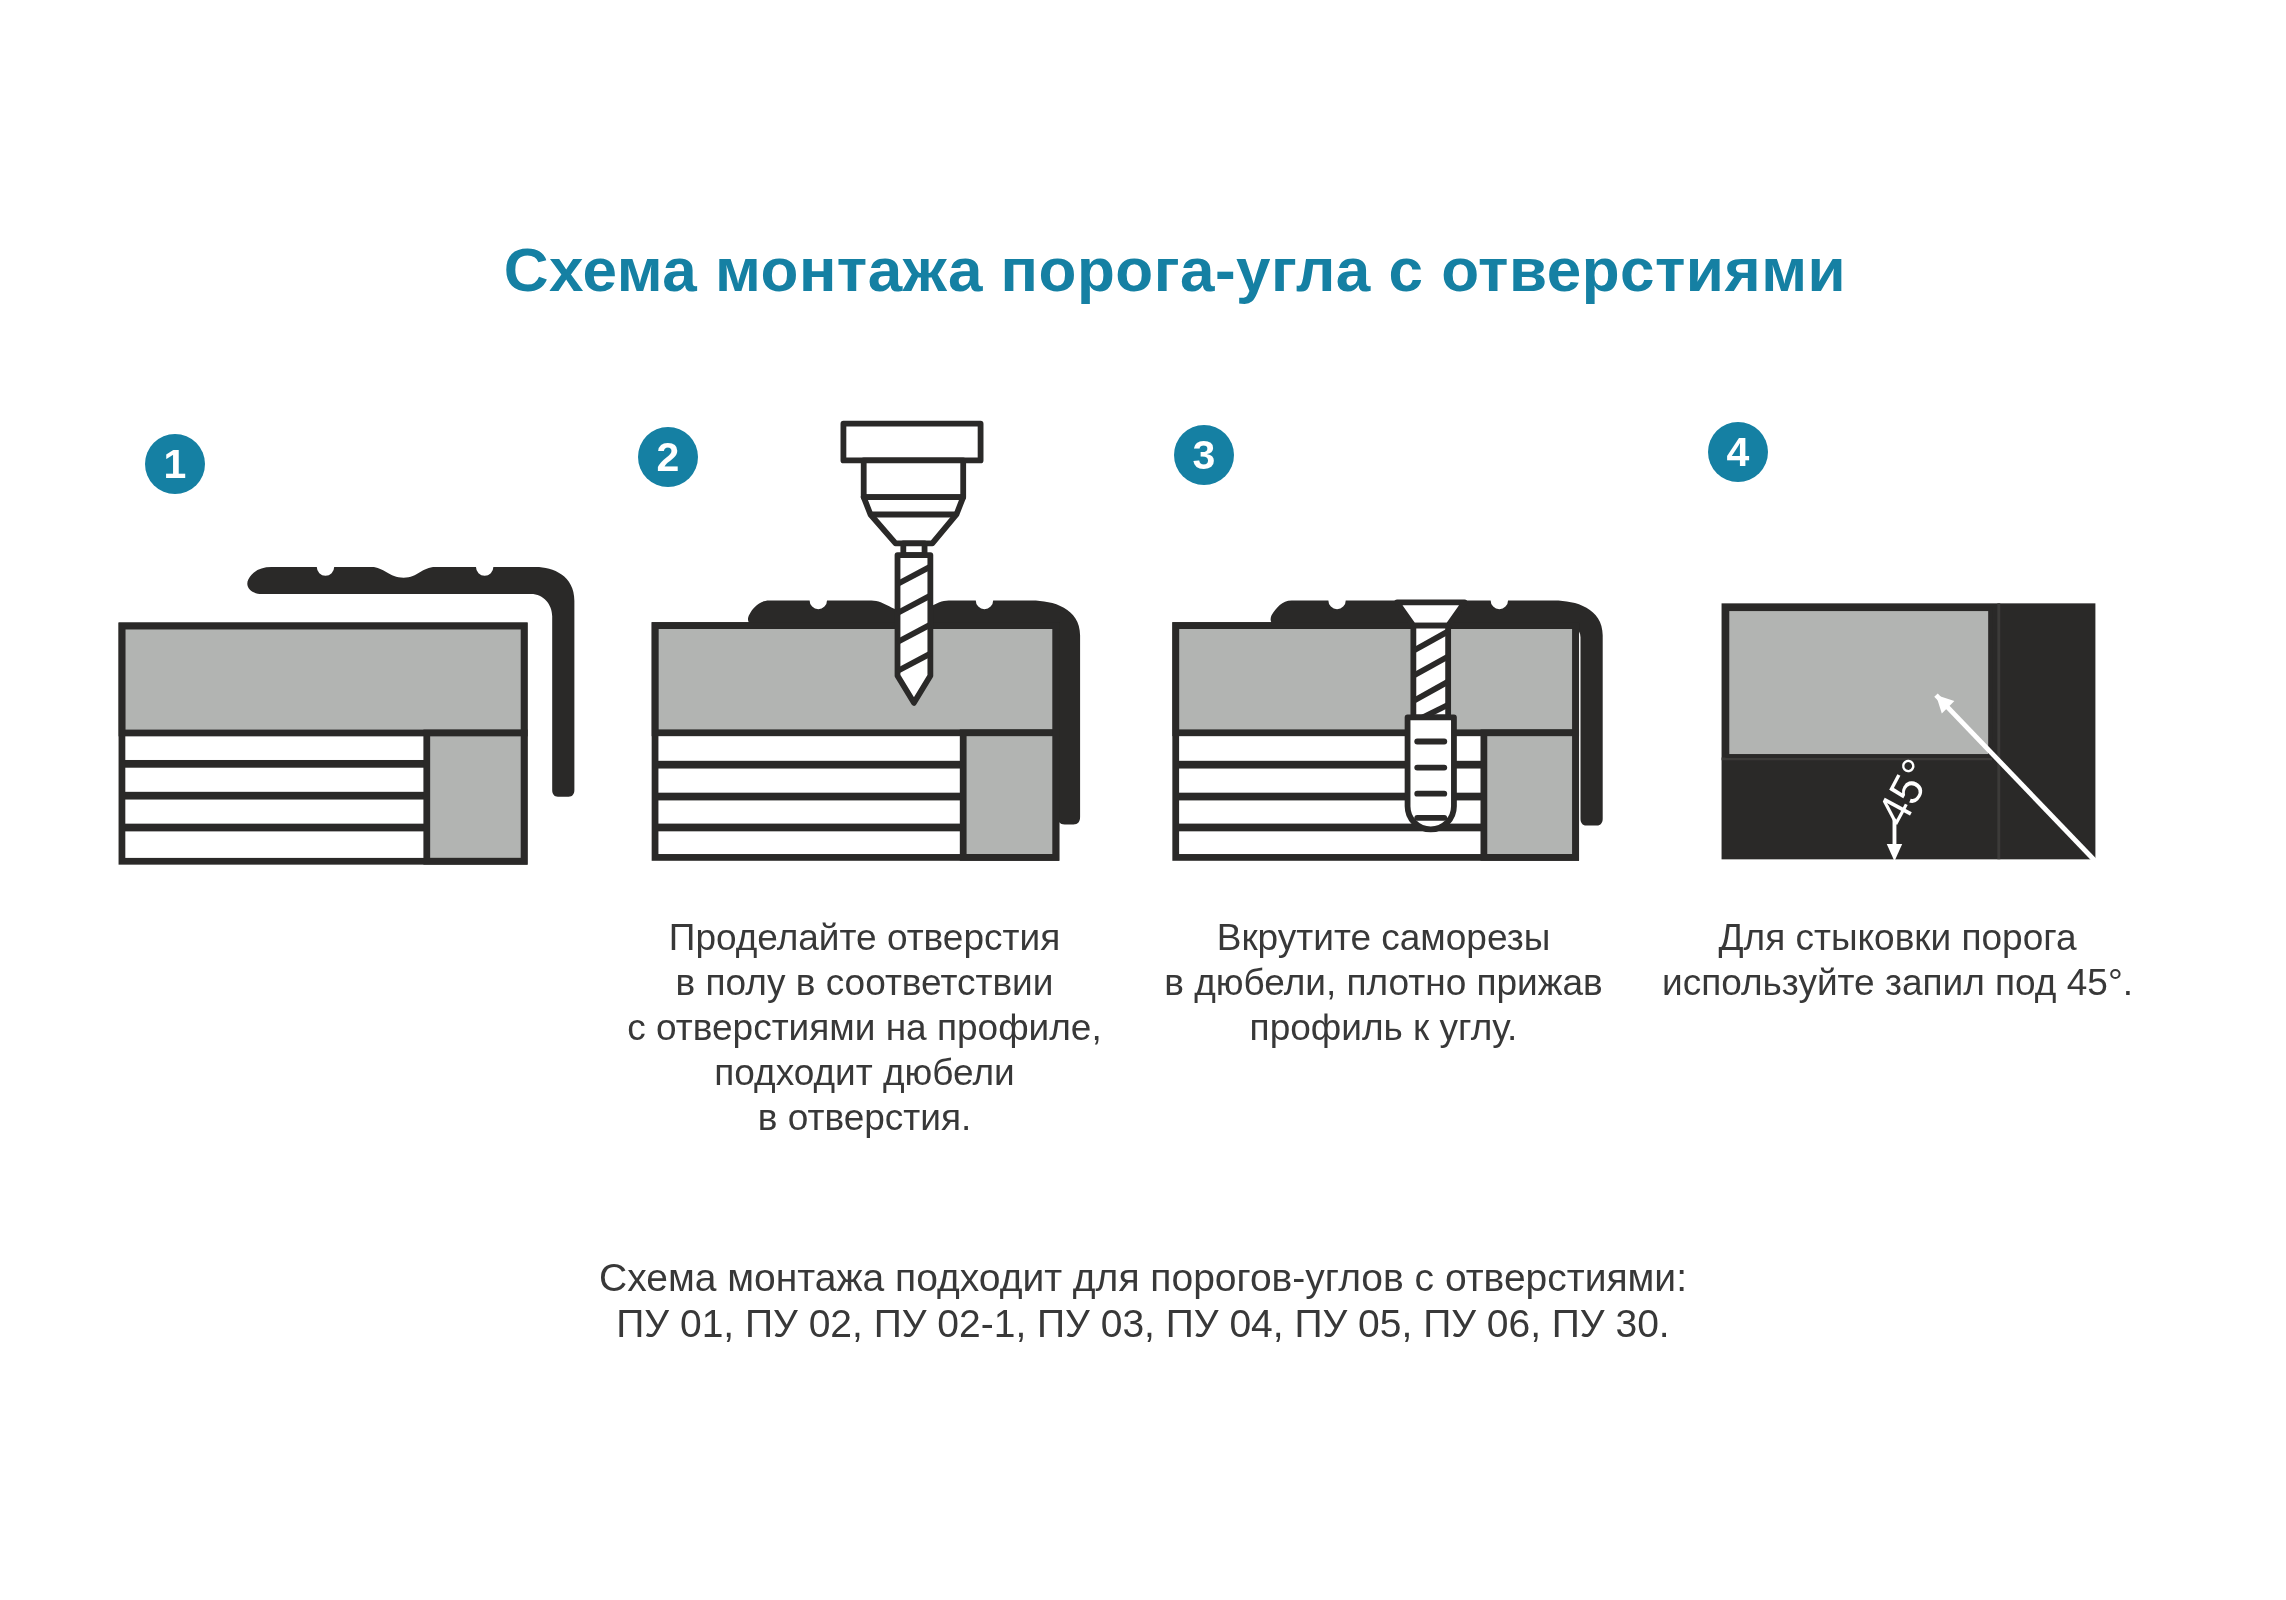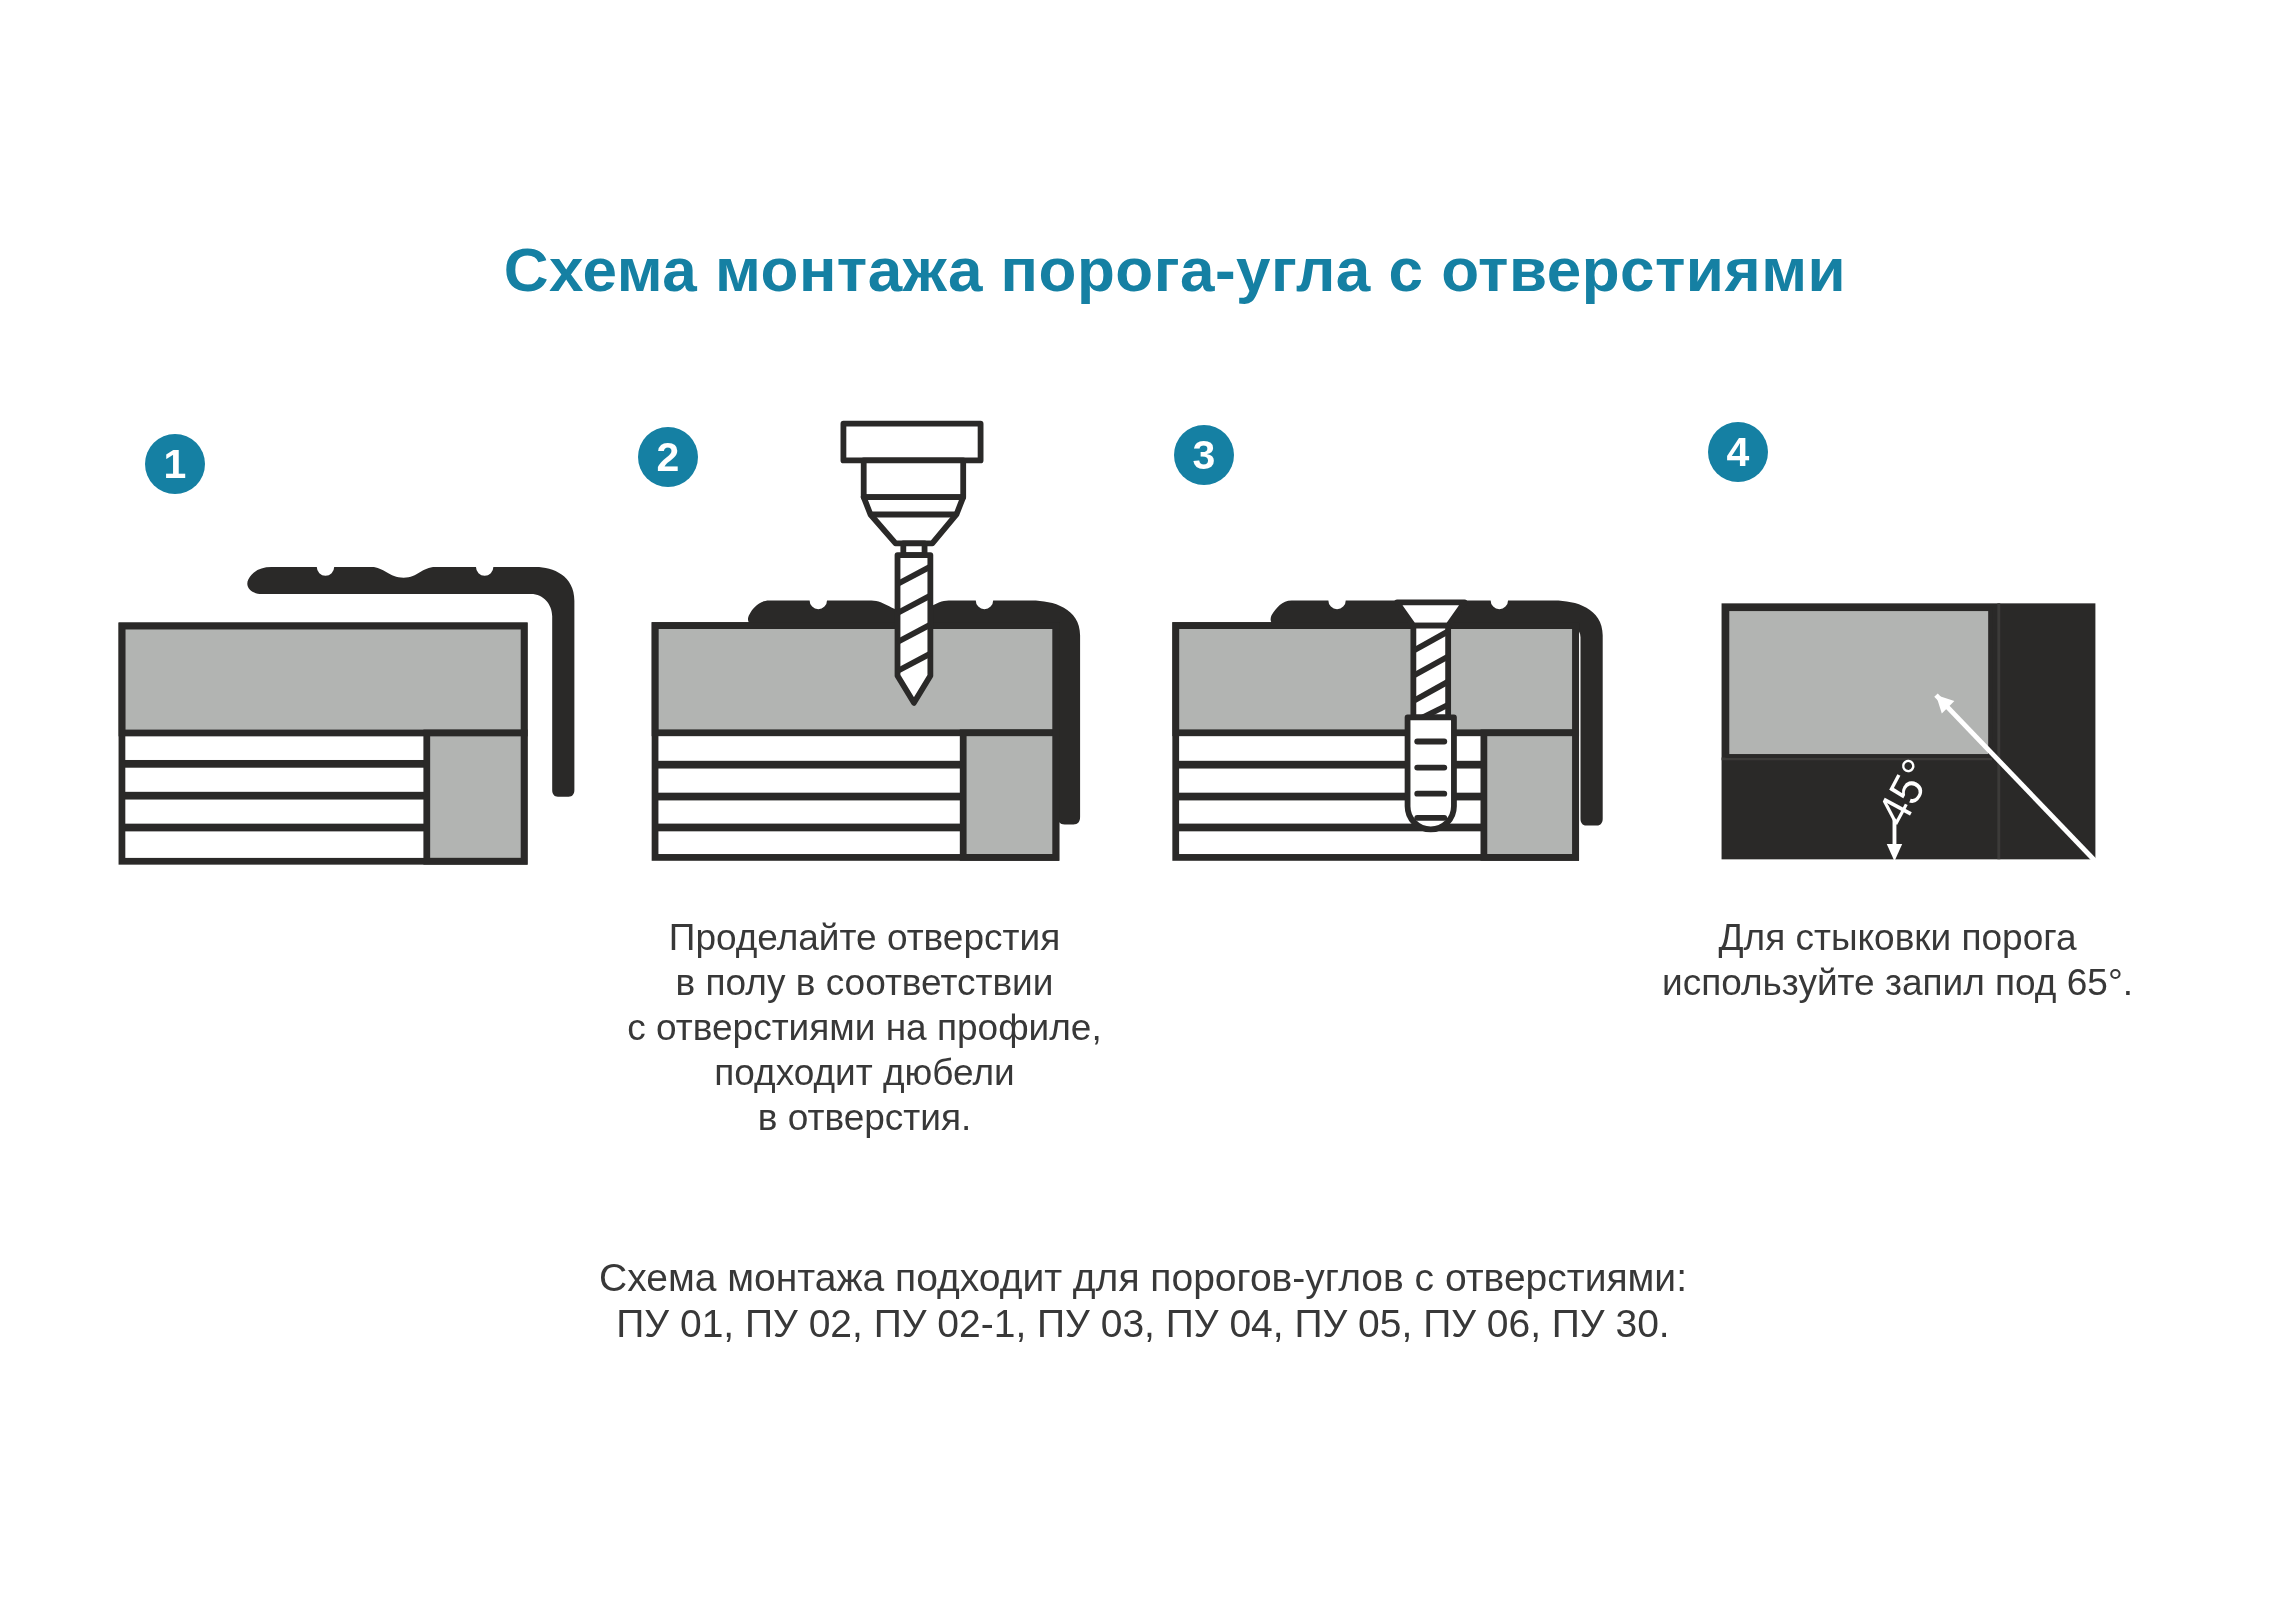--- a/index.html
+++ b/index.html
@@ -198,20 +198,23 @@
       <polygon points="222,492 214,474 230,474" stroke="none"></polygon>
       <text x="247" y="428" transform="rotate(-62 247 428)" text-anchor="middle" font-size="46" stroke="none" font-family="Liberation Sans, sans-serif">45°</text>
     </g>
   </svg>
 
   <div class="caption" style="left:611px;">Проделайте отверстия
 в полу в соответствии
 с отверстиями на профиле,
 подходит дюбели
 в отверстия.</div>
+  <div class="caption" style="left:1130px;">Вкрутите саморезы
+в дюбели, плотно прижав
+профиль к углу.</div>
   <div class="caption" style="left:1644px;">Для стыковки порога
-используйте запил под 65°.</div>
+используйте запил под 45°.</div>
 
   <div class="footer">Схема монтажа подходит для порогов-углов с отверстиями:
 ПУ 01, ПУ 02, ПУ 02-1, ПУ 03, ПУ 04, ПУ 05, ПУ 06, ПУ 30.</div>
 
 </div>
 
 
 </body></html>

